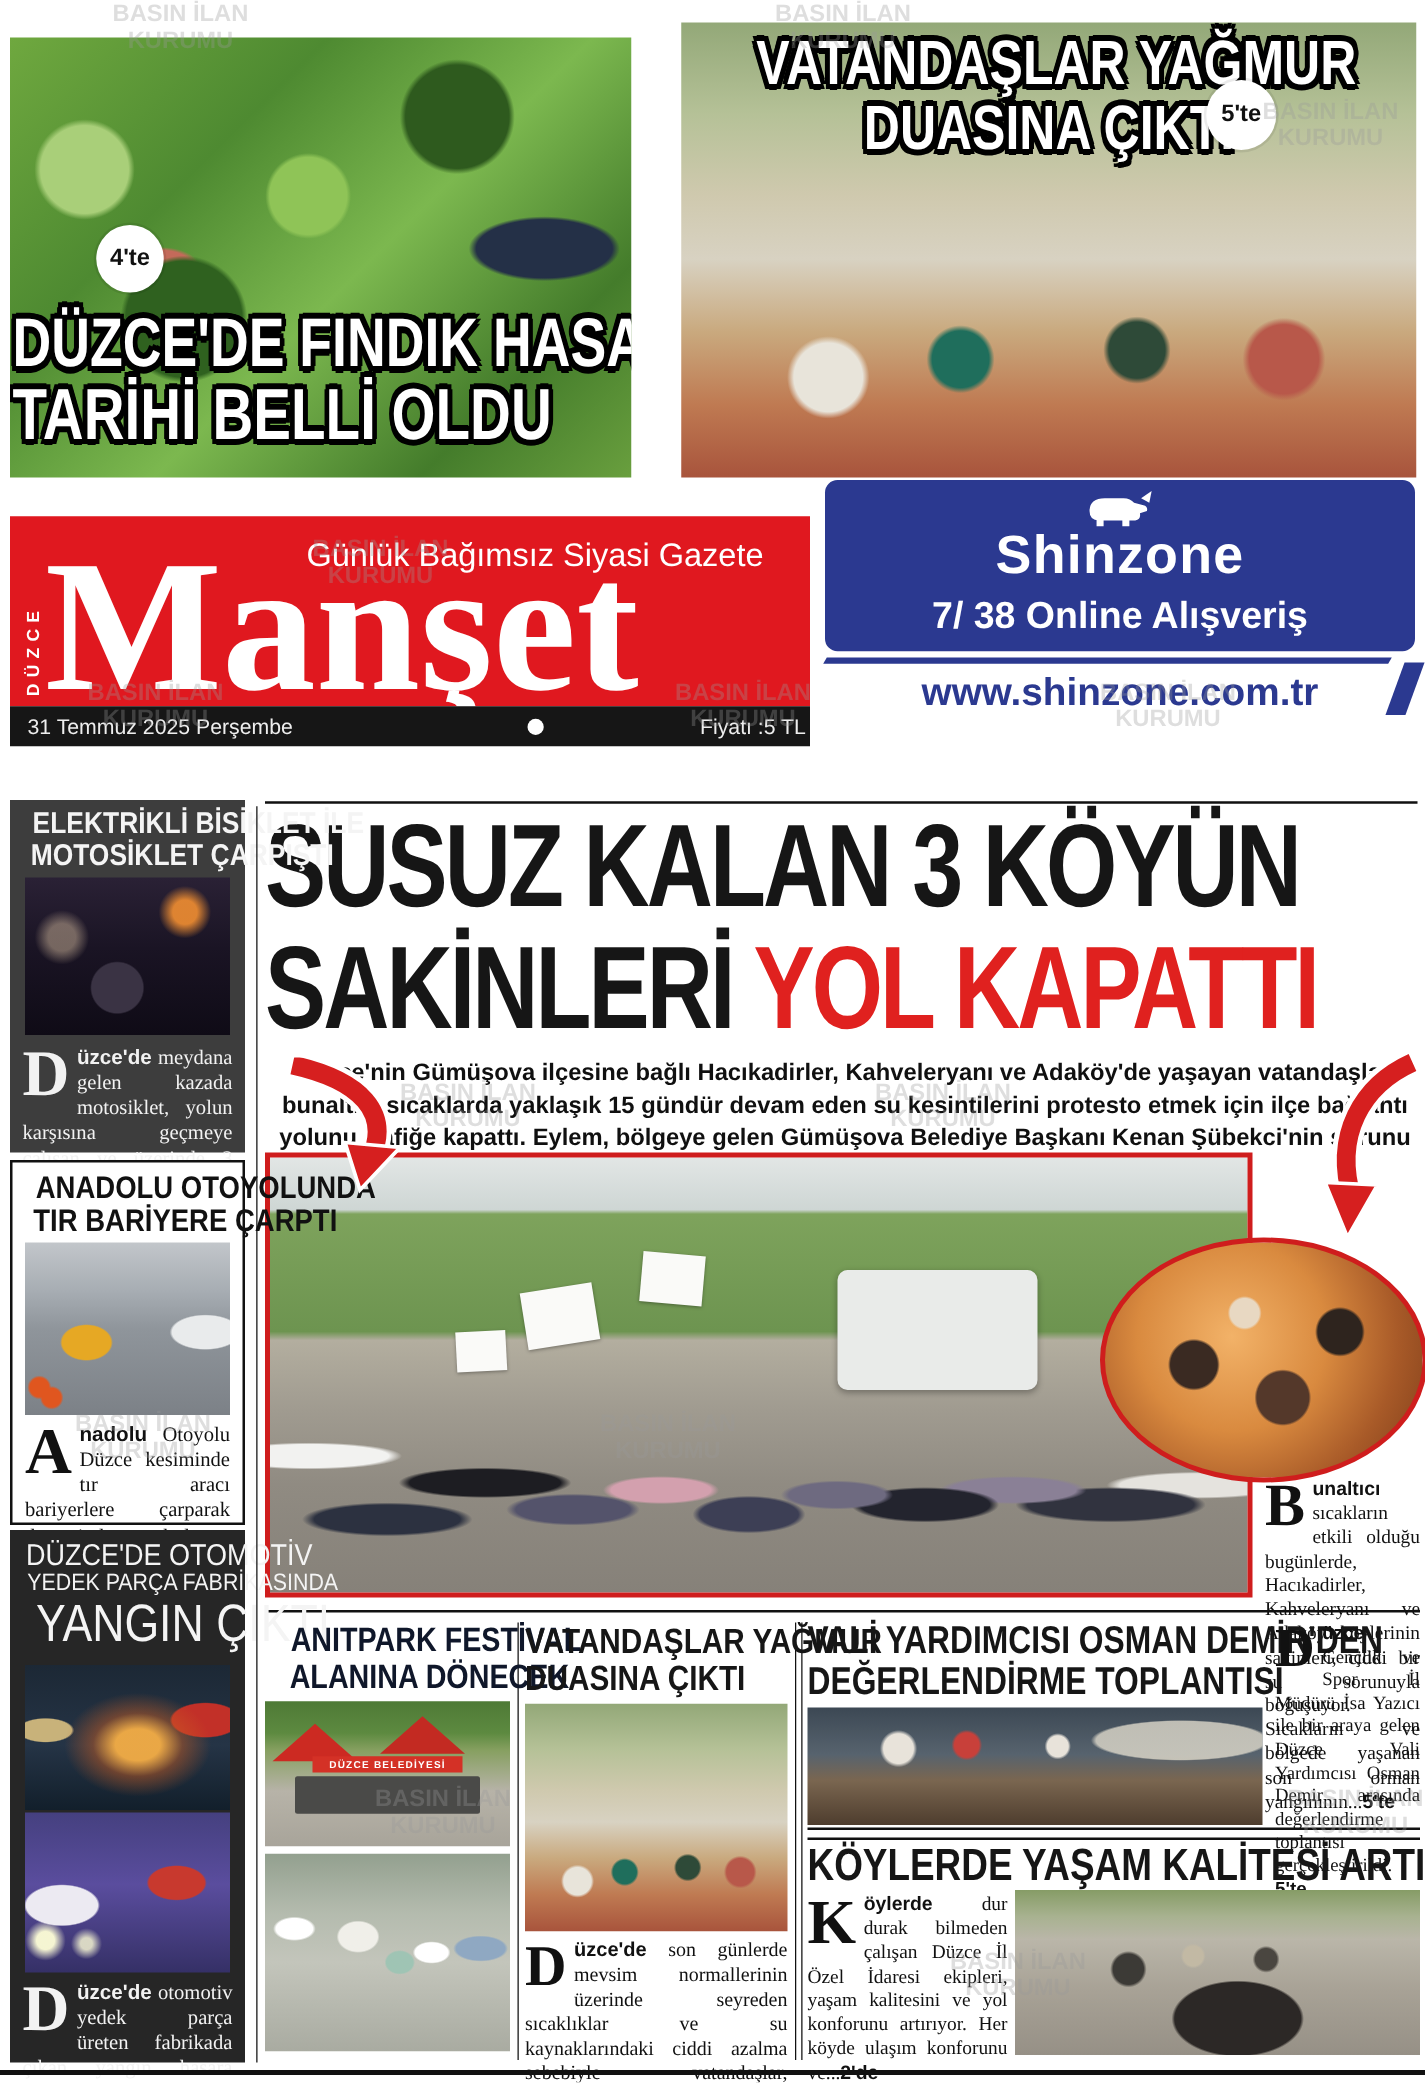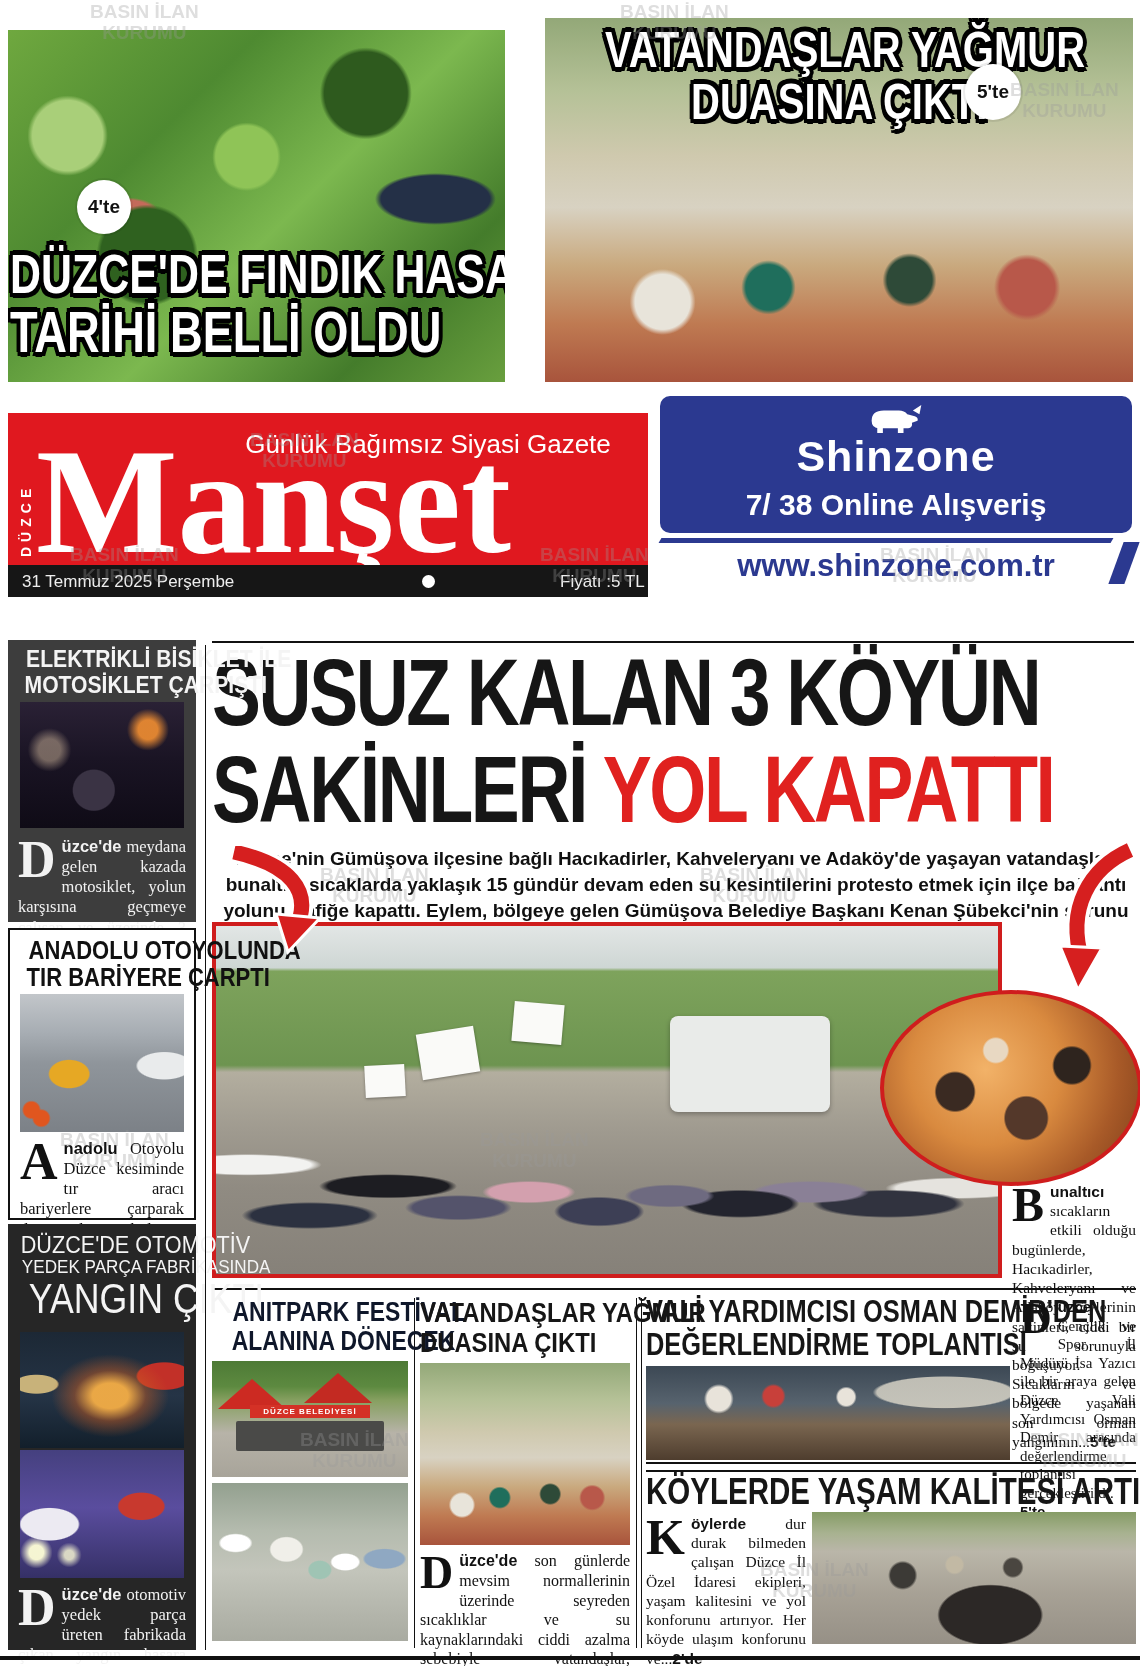--- a/index.html
+++ b/index.html
@@ -165,21 +165,21 @@
     <div class="abs" style="left:200px;top:16px;width:440px;text-align:center;color:#fff;font-size:26px;">Günlük Bağımsız Siyasi Gazete</div>
     <div class="abs serif" style="left:28px;top:-14px;color:#fff;font-weight:bold;font-size:150px;line-height:1.1;margin-top:20px;">Manşet</div>
   </div>
 
   <div class="abs" style="left:8px;top:565px;width:640px;height:32px;background:#161616;color:#eee;font-size:17px;">
     <span class="abs" style="left:14px;top:7px;">31 Temmuz 2025 Perşembe</span>
     <span class="abs" style="left:414px;top:10px;width:13px;height:13px;border-radius:50%;background:#fff;"></span>
     <span class="abs" style="left:552px;top:7px;">Fiyatı :5 TL</span>
   </div>
 
-  <div class="abs" style="left:660px;top:396px;width:392px;height:188px;">
+  <div class="abs" style="left:660px;top:384px;width:392px;height:188px;">
     <div class="abs" style="left:0;top:0;width:472px;height:137px;background:#2b3990;border-radius:10px;color:#fff;text-align:center;">
       <svg class="abs" style="left:206px;top:6px;" width="60" height="32" viewBox="0 0 64 34">
         <g fill="#ffffff">
           <path d="M6 20 q0-11 13-11 h16 q6 0 9 4 l8 2 q4 1 3 5 l-6 2 q1 5-4 6 h-31 q-8 0-8-8z"></path>
           <rect x="12" y="25" width="6" height="8"></rect>
             <rect x="34" y="25" width="6" height="8"></rect>
           <path d="M50 9 l9-6 -2 10z"></path>
         </g>
       </svg>
       <div class="abs" style="left:0;top:36px;width:100%;font-size:43px;font-weight:bold;letter-spacing:1px;">Shinzone</div>

